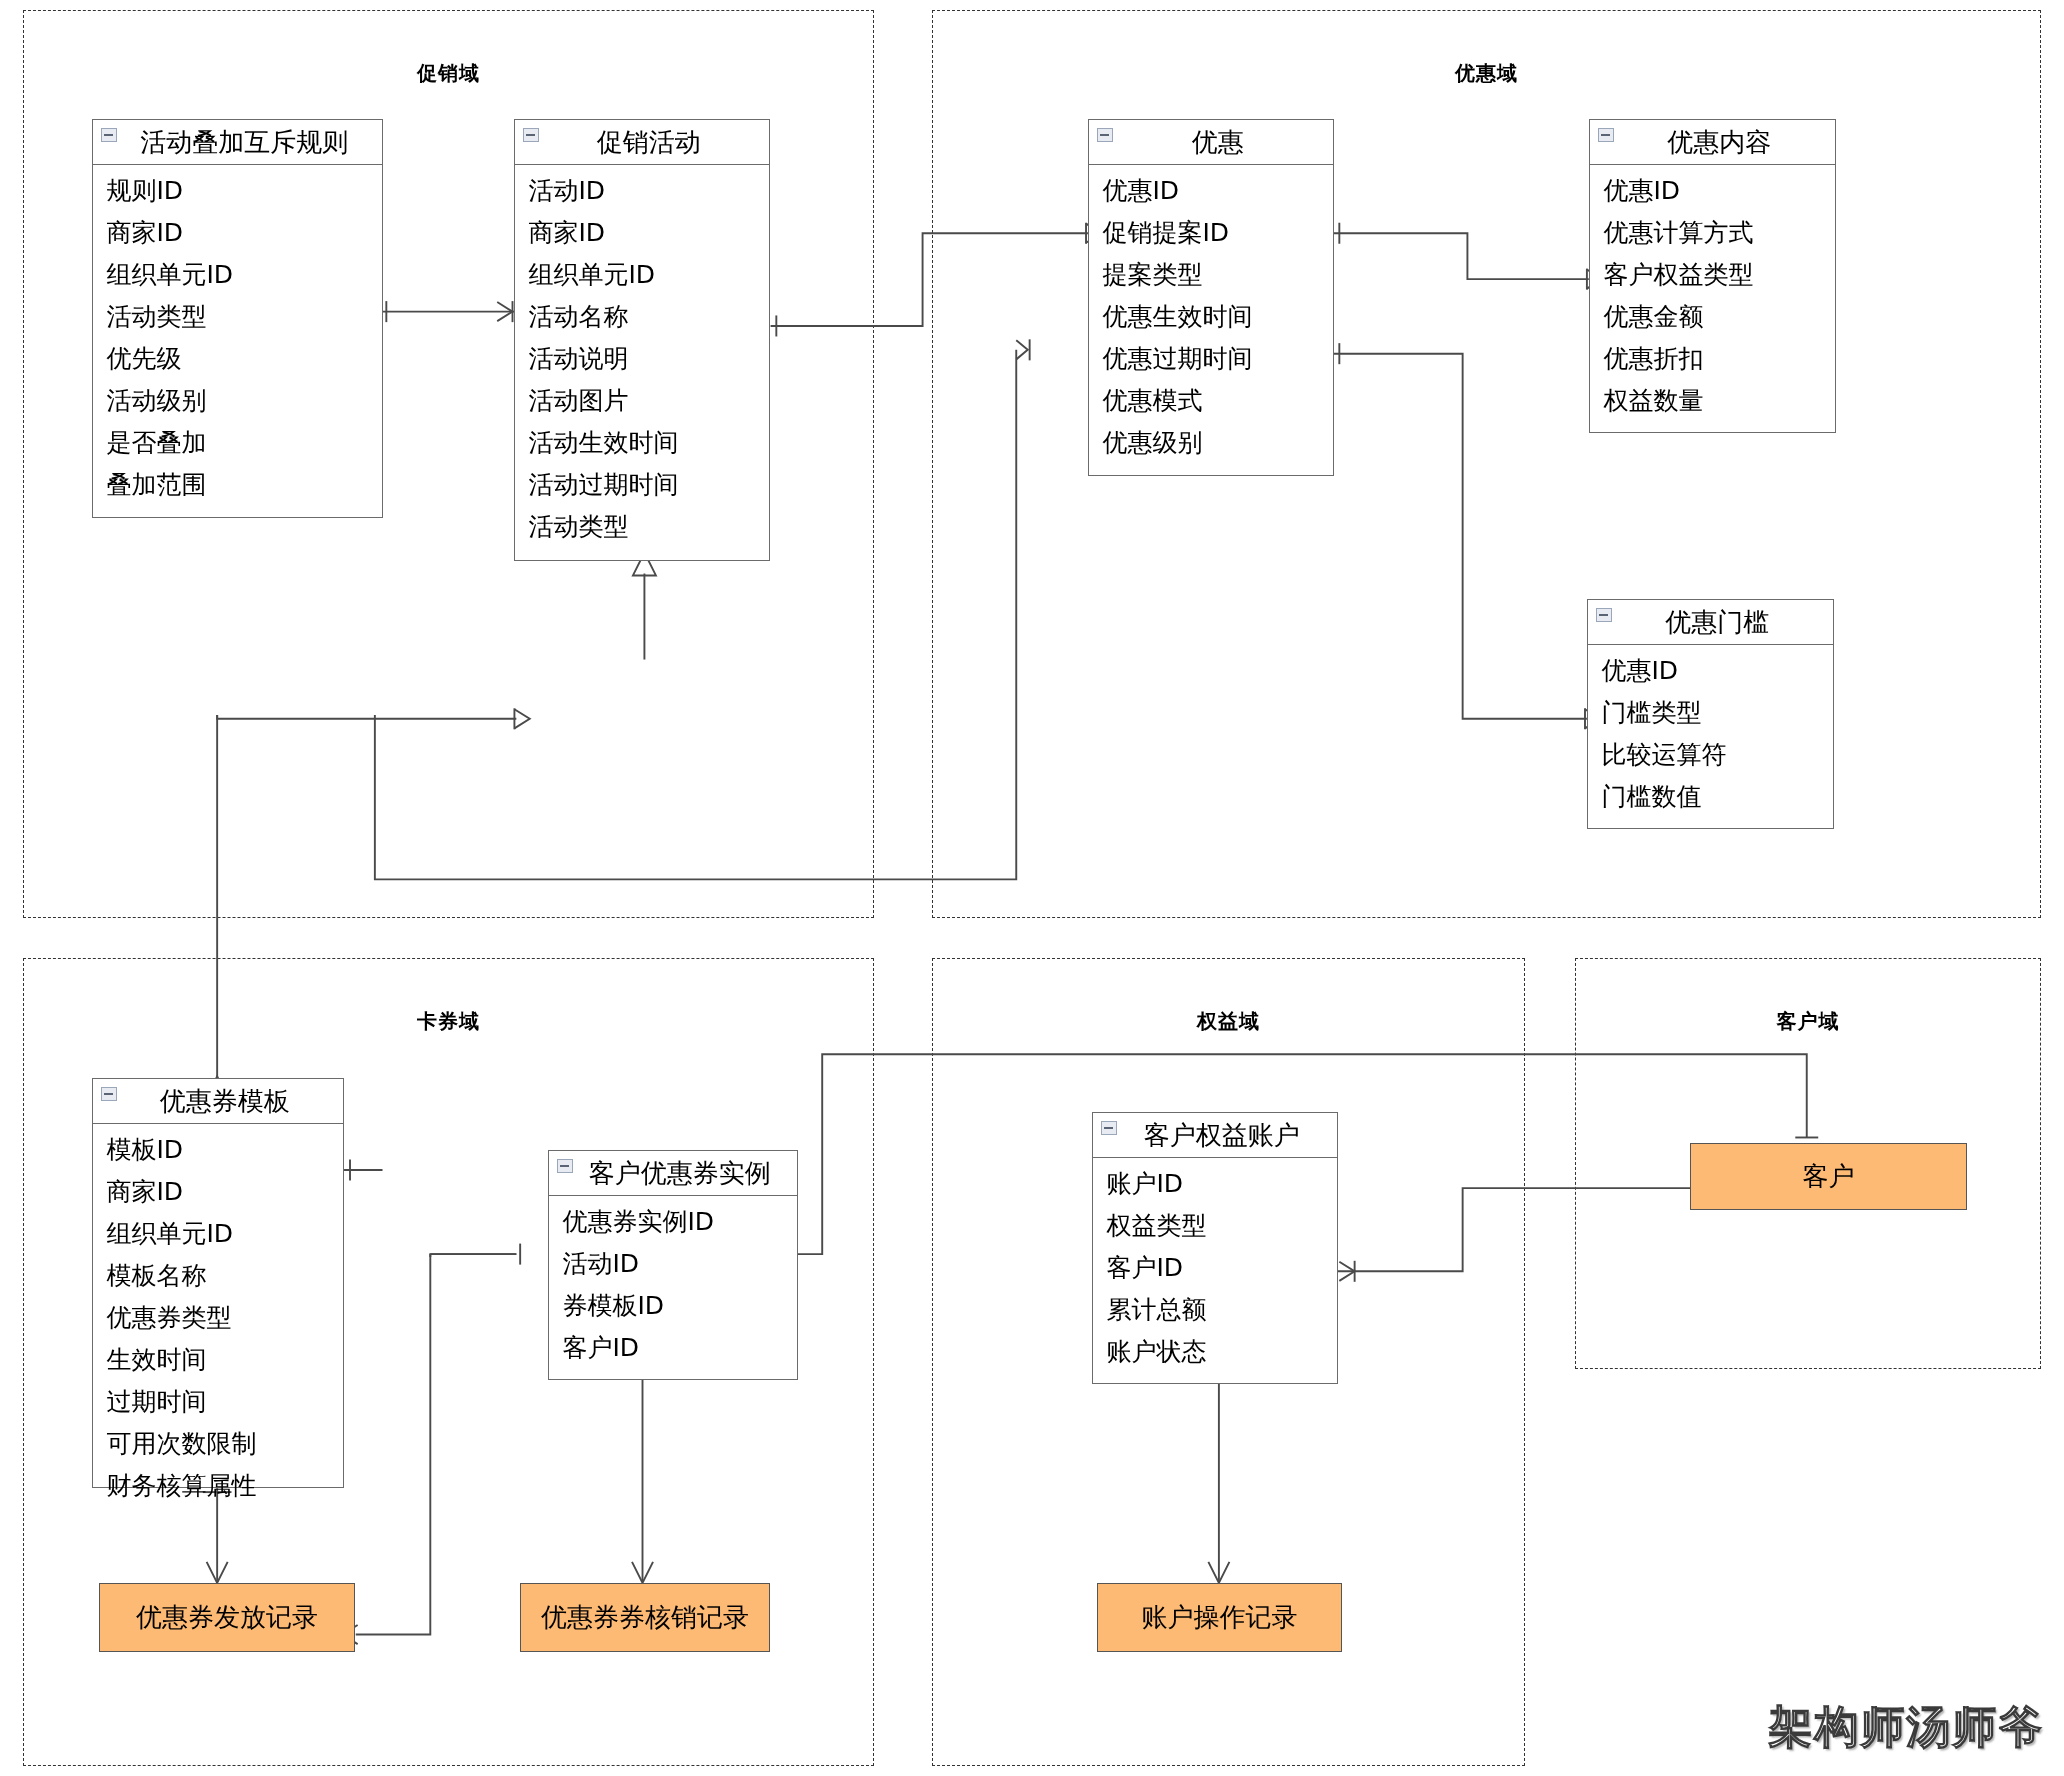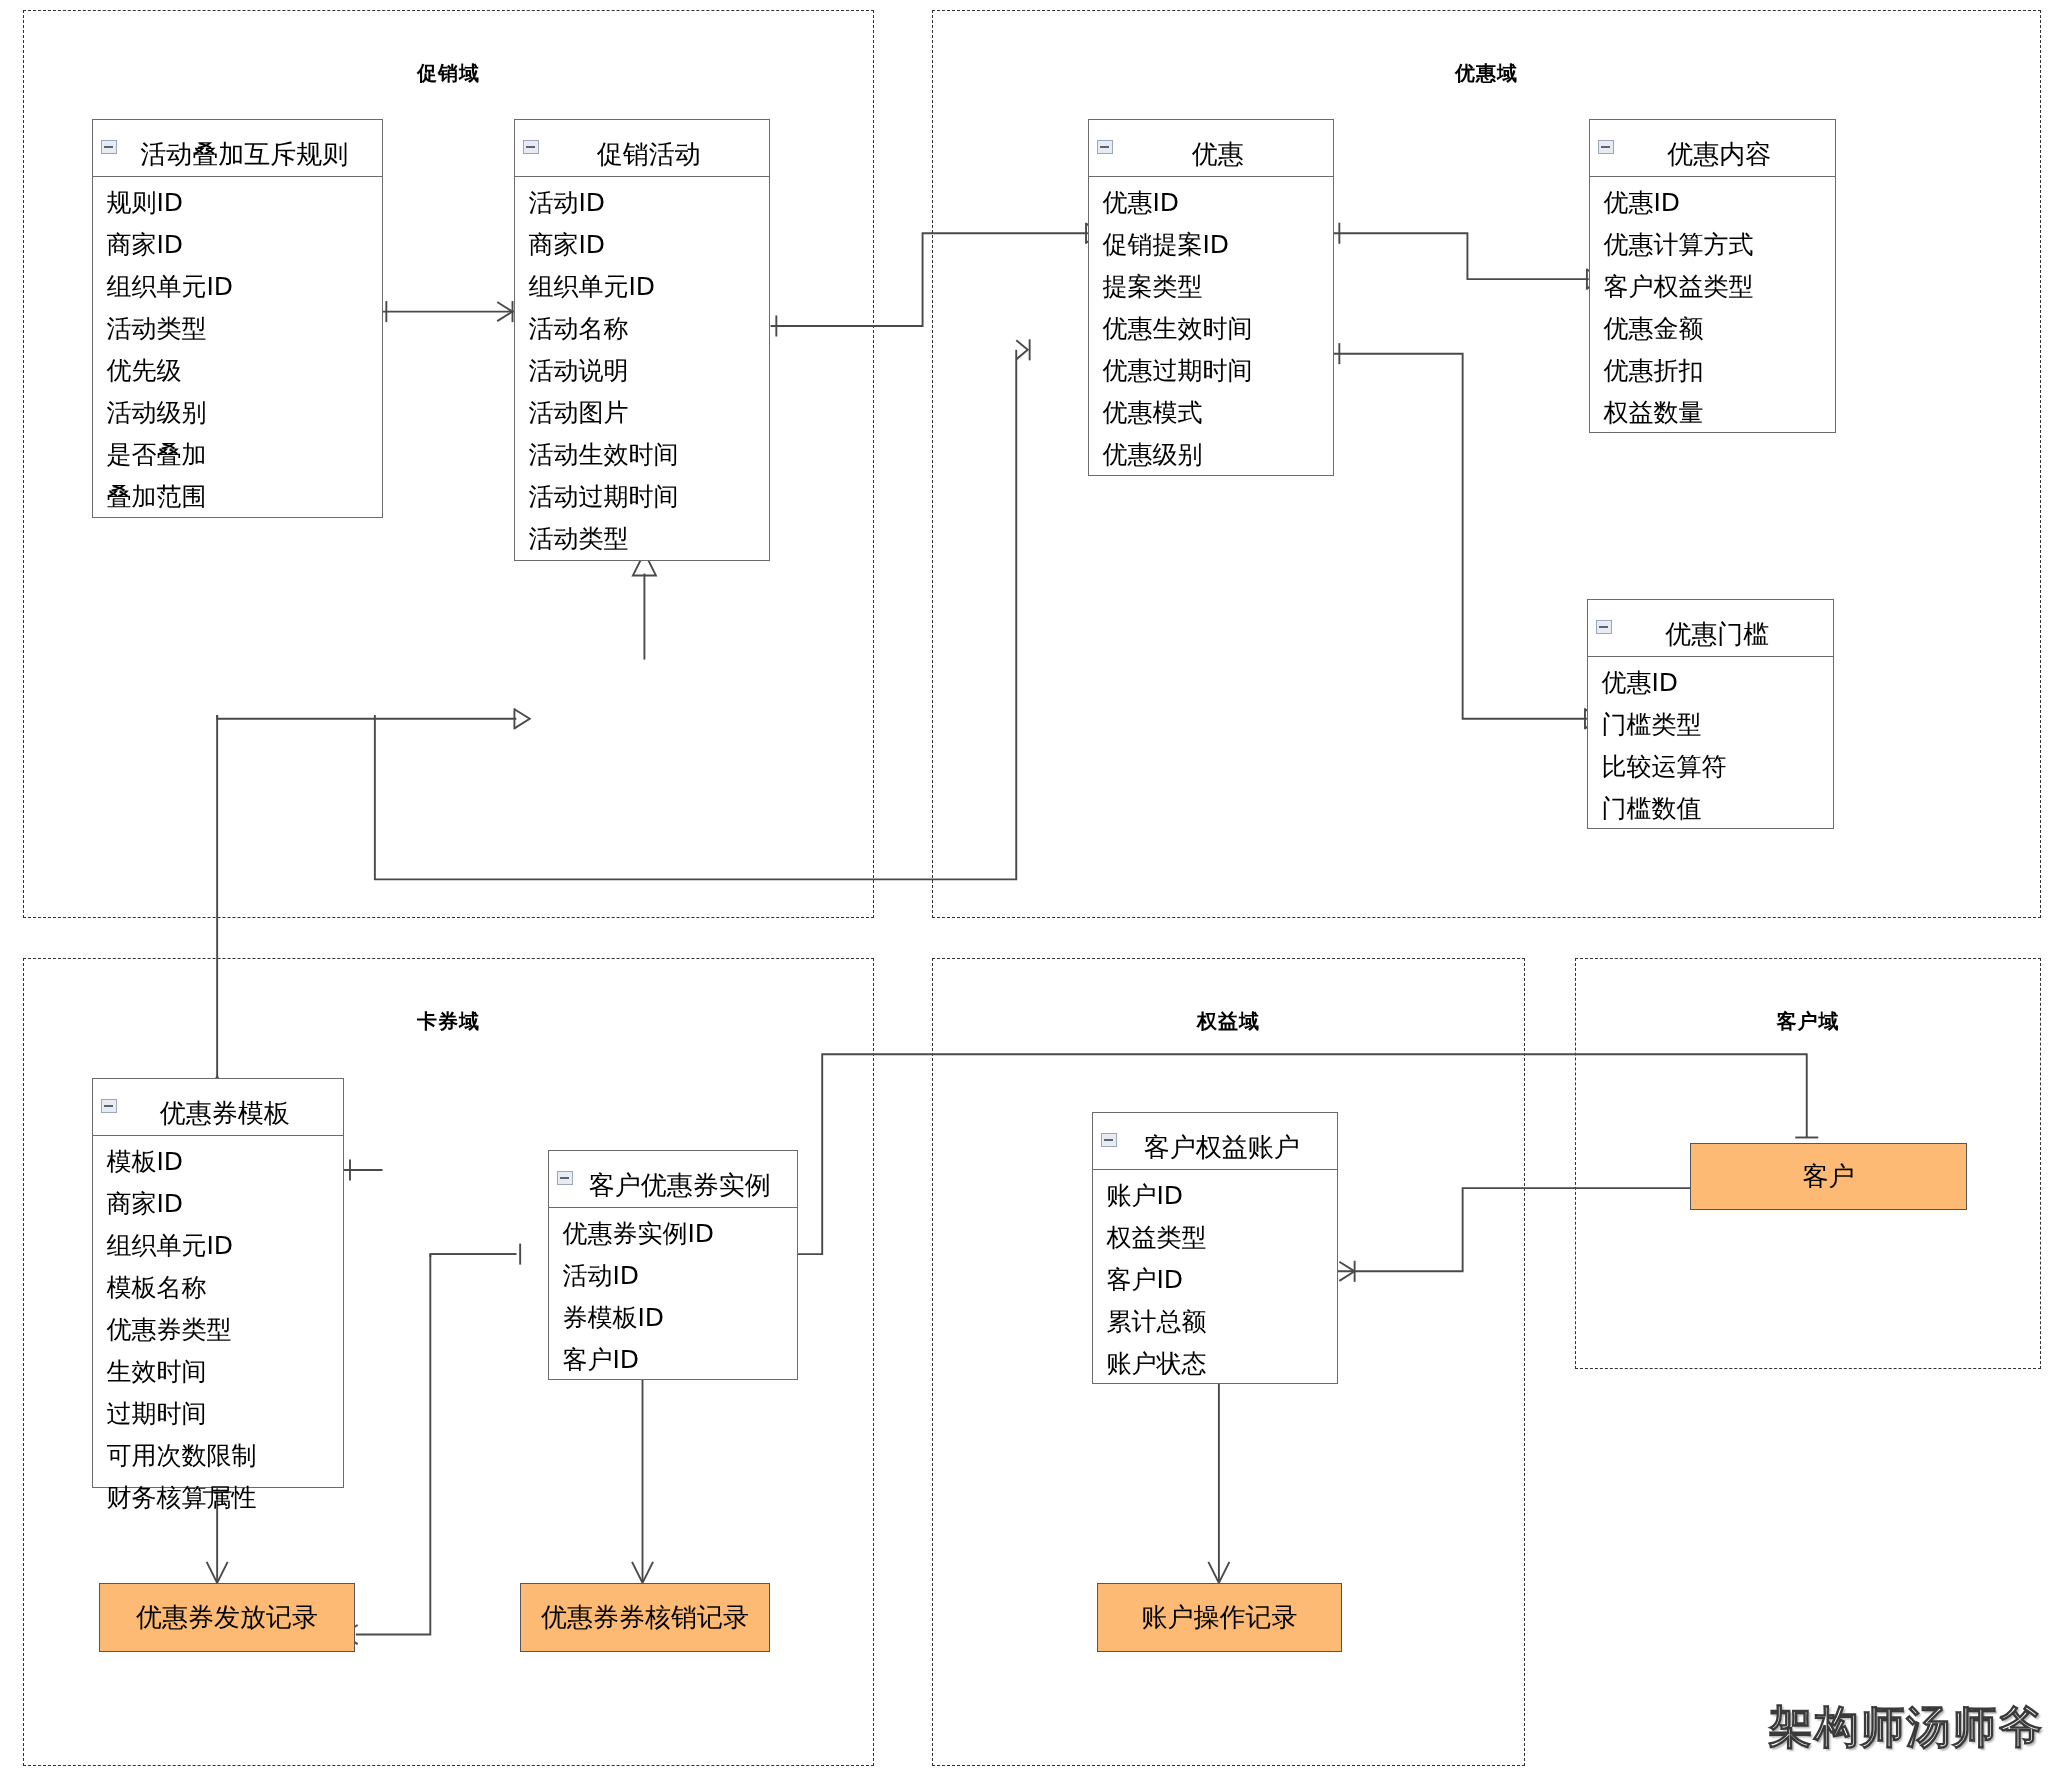--- a/index.html
+++ b/index.html
@@ -45,21 +45,20 @@
     z-index: 5;
   }
   .entity-header {
     position: relative;
     height: 44px;
     border-bottom: 1.9px solid #6b6b6b;
     display: flex;
     align-items: center;
     justify-content: center;
     background: #ffffff;
-    margin-top: 12px;
   }
   .entity-title {
     font-size: 26px;
     color: #000000;
     line-height: 1;
     padding-left: 13.4px;
   }
   .minus-icon {
     position: absolute;
     left: 7.6px;

